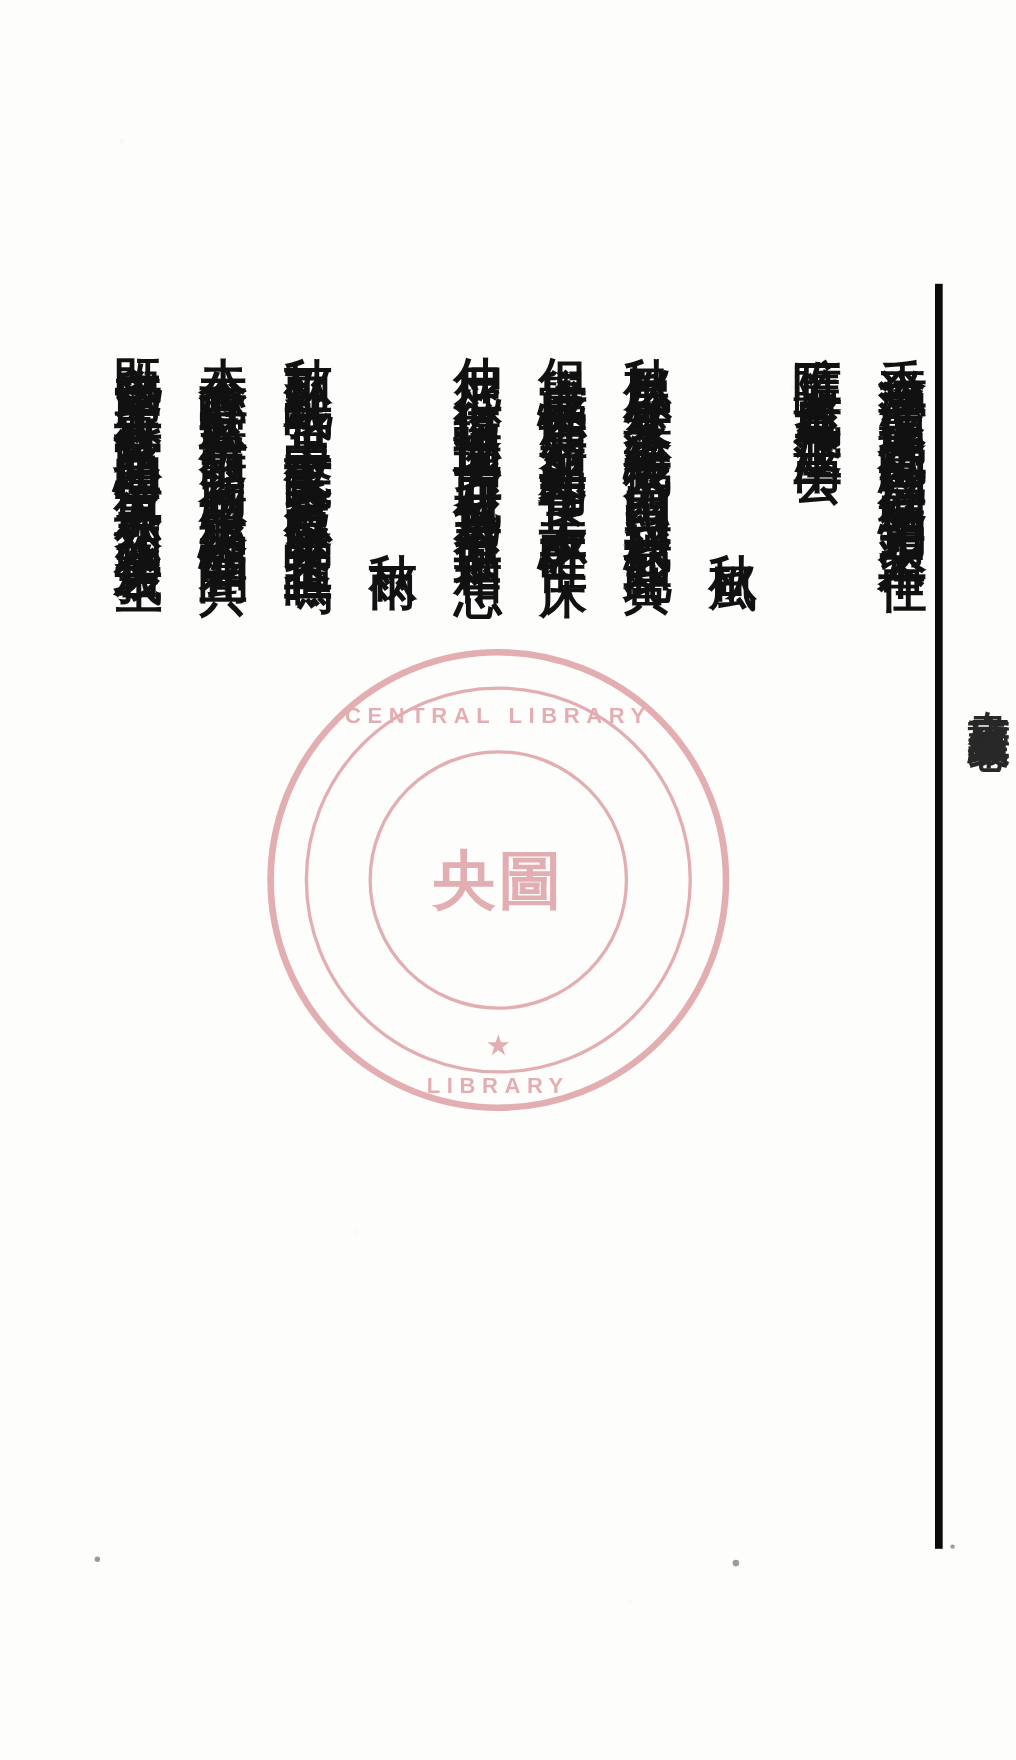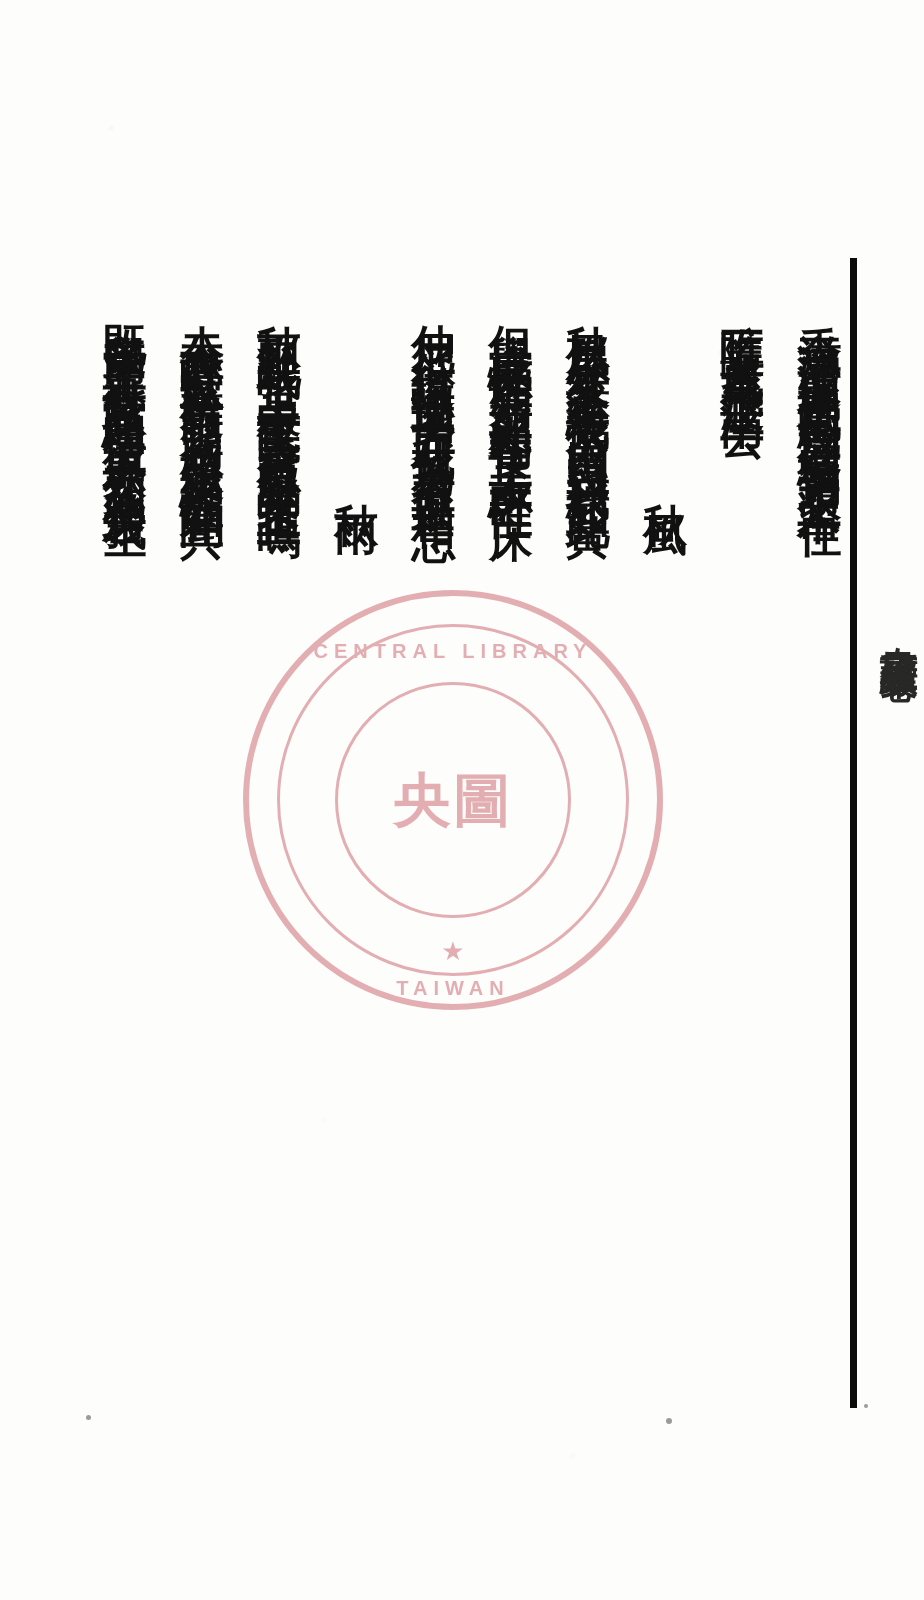--- a/index.html
+++ b/index.html
@@ -182,20 +182,20 @@
     <div class="col indent">既覺兩皆非古縈耿自明悟彼事亦然胡為勞我生</div>
   </div>
 
   <div id="seal">
     <div class="ring outer"></div>
     <div class="ring mid"></div>
     <div class="ring inner"></div>
     <div class="seal-arc-text seal-arc-top">CENTRAL LIBRARY</div>
     <div class="seal-center">央圖</div>
     <div class="seal-star">★</div>
-    <div class="seal-arc-text seal-arc-bottom">TAIWAN</div>
+    <div class="seal-arc-text seal-arc-bottom">LIBRARY</div>
   </div>
 
   <div class="speck" style="left:86px; top:1415px; width:5px; height:5px;"></div>
   <div class="speck" style="left:666px; top:1418px; width:6px; height:6px;"></div>
   <div class="speck" style="left:864px; top:1404px; width:4px; height:4px;"></div>
 
 </div>
 
 </body></html>

